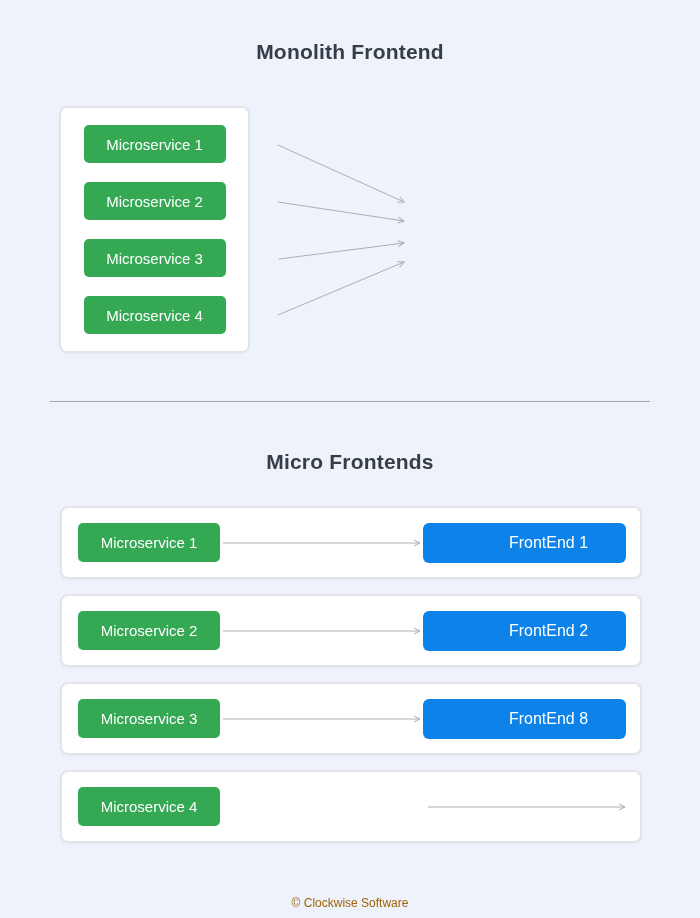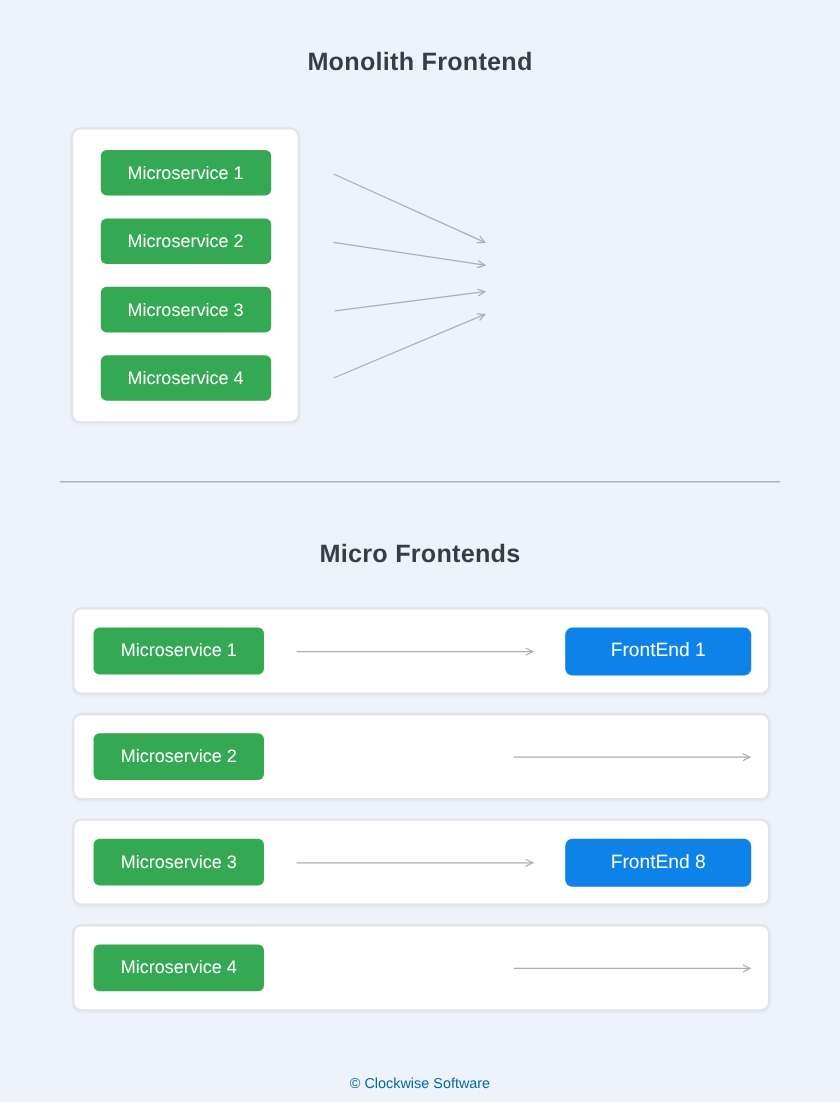--- a/index.html
+++ b/index.html
@@ -57,20 +57,21 @@
     color: #ffffff; font-size: 16px;
     display: flex; align-items: center; justify-content: center;
   }
   .frontend-btn {
     width: 155px; height: 40px;
     background: #0d83ea;
     border-radius: 6px;
     color: #ffffff; font-size: 16px;
     display: flex; align-items: center; justify-content: center;
     flex: 0 0 auto;
+    padding-left: 48px;
   }
 
   .monolith-arrows {
     position: absolute; left: 0; top: 0;
     width: 700px; height: 420px;
     pointer-events: none;
   }
 
   .divider {
     position: absolute; left: 50px; top: 401px;
@@ -91,21 +92,21 @@
   .row-1 { top: 506px; }
   .row-2 { top: 594px; }
   .row-3 { top: 682px; }
   .row-4 { top: 770px; }
   .micro-row .service-btn { height: 39px; }
   .row-arrow { display: block; }
 
   .footer-text {
     position: absolute; left: 0; top: 896px; width: 700px;
     text-align: center;
-    font-size: 12px; color: #0369a1;
+    font-size: 12px; color: #a16207;
   }
 </style>
 </head>
 <body>
 
 <div class="canvas">
 
   <h2 class="section-title title-monolith">Monolith Frontend</h2>
 
   <div class="panel monolith-panel">
@@ -138,20 +139,21 @@
       <line x1="0" y1="6" x2="197" y2="6" stroke="#a9aeb6" stroke-width="1" marker-end="url(#ah)"></line>
     </svg>
     <div class="frontend-btn">FrontEnd 1</div>
   </div>
 
   <div class="micro-row row-2">
     <div class="service-btn">Microservice 2</div>
     <svg class="row-arrow" width="198" height="12" viewBox="0 0 198 12" xmlns="http://www.w3.org/2000/svg">
       <line x1="0" y1="6" x2="197" y2="6" stroke="#a9aeb6" stroke-width="1" marker-end="url(#ah)"></line>
     </svg>
+    <div class="frontend-btn">FrontEnd 2</div>
   </div>
 
   <div class="micro-row row-3">
     <div class="service-btn">Microservice 3</div>
     <svg class="row-arrow" width="198" height="12" viewBox="0 0 198 12" xmlns="http://www.w3.org/2000/svg">
       <line x1="0" y1="6" x2="197" y2="6" stroke="#a9aeb6" stroke-width="1" marker-end="url(#ah)"></line>
     </svg>
     <div class="frontend-btn">FrontEnd 8</div>
   </div>
 

